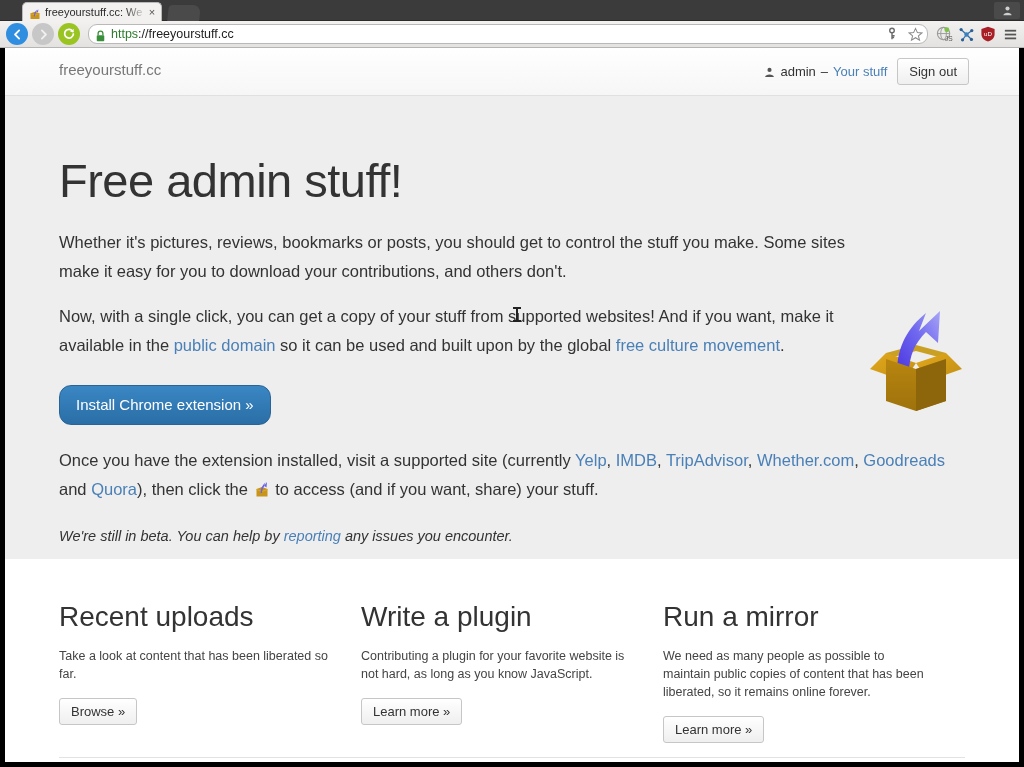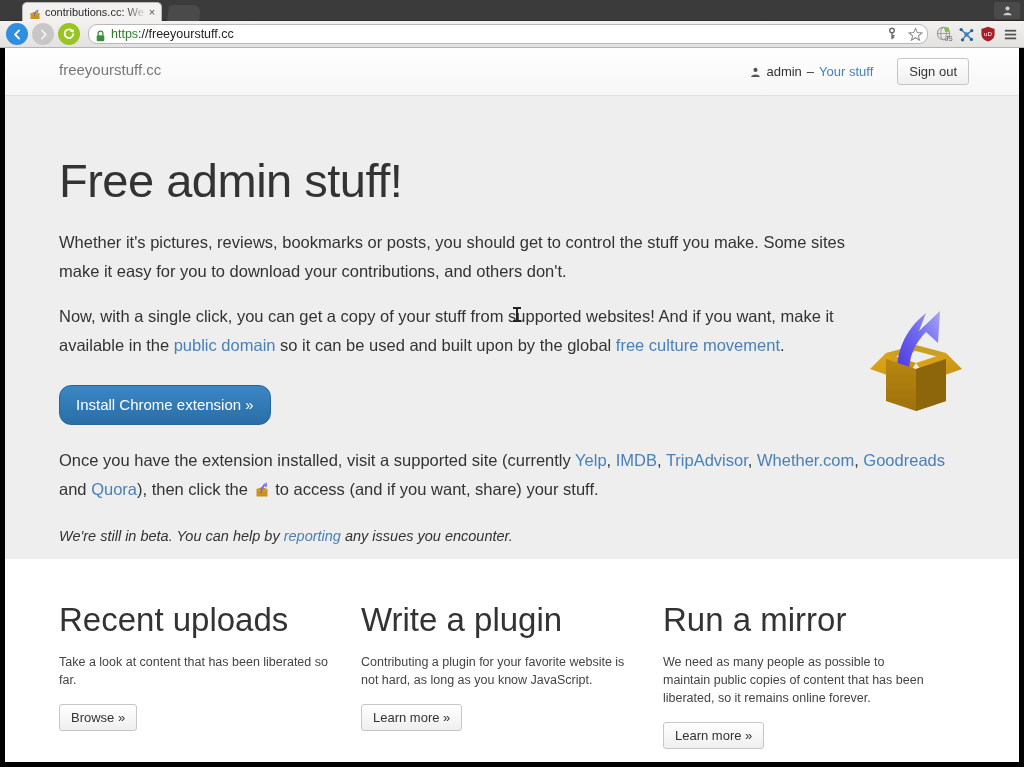--- a/index.html
+++ b/index.html
@@ -136,21 +136,21 @@
     background: linear-gradient(to bottom, #ffffff, #f6f6f6);
     border-bottom: 1px solid #e0e0e0;
     position: relative;
   }
   .brand {
     position: absolute; left: 54px; top: 13px;
     font-size: 15px; color: #777;
   }
   .nav-right {
     position: absolute; right: 50px; top: 10px;
-    display: flex; align-items: center; gap: 24px;
+    display: flex; align-items: center; gap: 10px;
   }
   .user-line { font-size: 13px; color: #333; display: flex; align-items: center; gap: 5px;}
   .user-line a { color: #4a80b8; text-decoration: none; }
   .person-glyph { display: inline-block; width: 11px; height: 11px; position: relative; }
   .btn {
     display: inline-block;
     background: linear-gradient(to bottom, #ffffff, #efefef);
     border: 1px solid #c6c6c6;
     border-radius: 3px;
     font-size: 13px;
@@ -230,21 +230,21 @@
 
   
   .cols {
     display: flex;
     padding: 42px 54px 0 54px;
     background: #fff;
   }
   .col { flex: 1 1 0; padding-right: 32px; }
   .col h2 {
     margin: 0 0 14px 0;
-    font-size: 33px;
+    font-size: 28px;
     font-weight: normal;
     color: #333;
   }
   .col p {
     margin: 0;
     font-size: 12.5px;
     line-height: 18px;
     color: #444;
   }
   .col .btn { margin-top: 15px; }
@@ -265,21 +265,21 @@
 
   <div class="chrome-tabstrip">
     <div class="tab">
       <span class="tab-favicon">
         <svg width="12" height="12" viewBox="0 0 32 32">
           <path d="M4 14 L16 10 L28 14 L28 29 L4 29 Z" fill="#c8941a"></path>
           <path d="M4 14 L16 18 L28 14 L28 16 L16 20 L4 16 Z" fill="#e0ab22"></path>
           <path d="M13 22 C13 14 17 8 22 4 L19 10 L25 3 L24 12 L20 9 C17 13 16 17 16 22 Z" fill="#6a63e8"></path>
         </svg>
       </span>
-      <span class="tab-title">contributions.cc: We</span>
+      <span class="tab-title">freeyourstuff.cc: We</span>
       <span class="tab-close">×</span>
     </div>
     <div class="newtab"></div>
     <div class="winbtn">
       <svg width="11" height="11" viewBox="0 0 16 16">
         <circle cx="8" cy="5" r="3" fill="#cfcfcf"></circle>
         <path d="M2 15 C2 10 14 10 14 15 Z" fill="#cfcfcf"></path>
       </svg>
     </div>
   </div>

